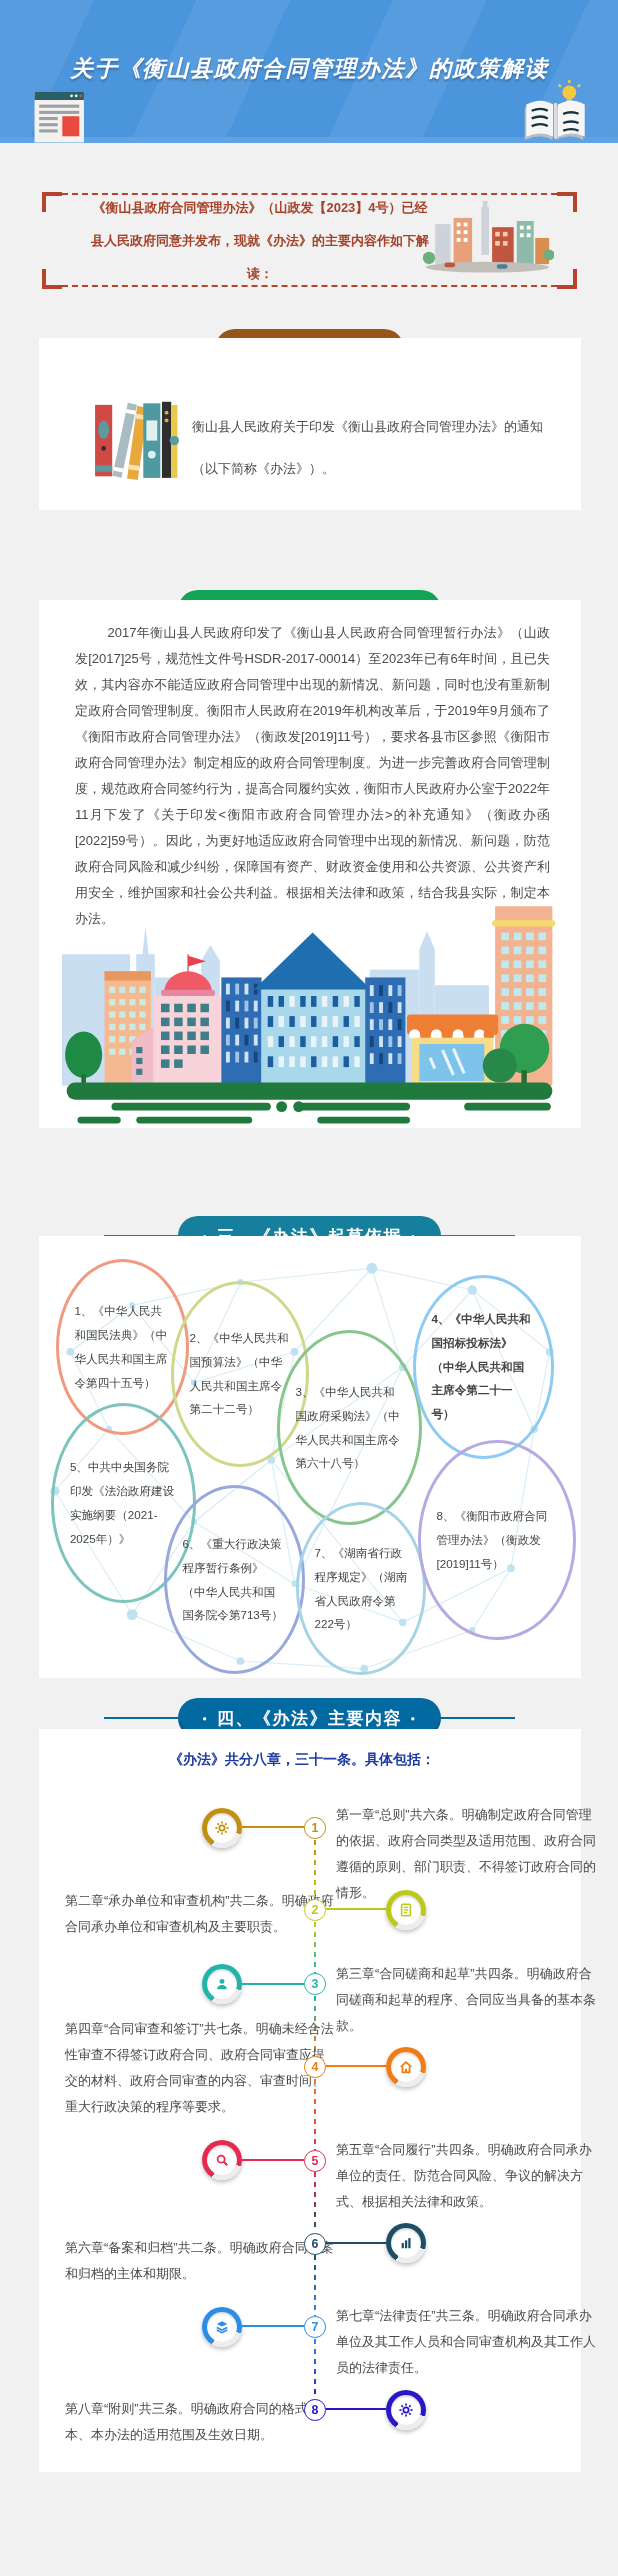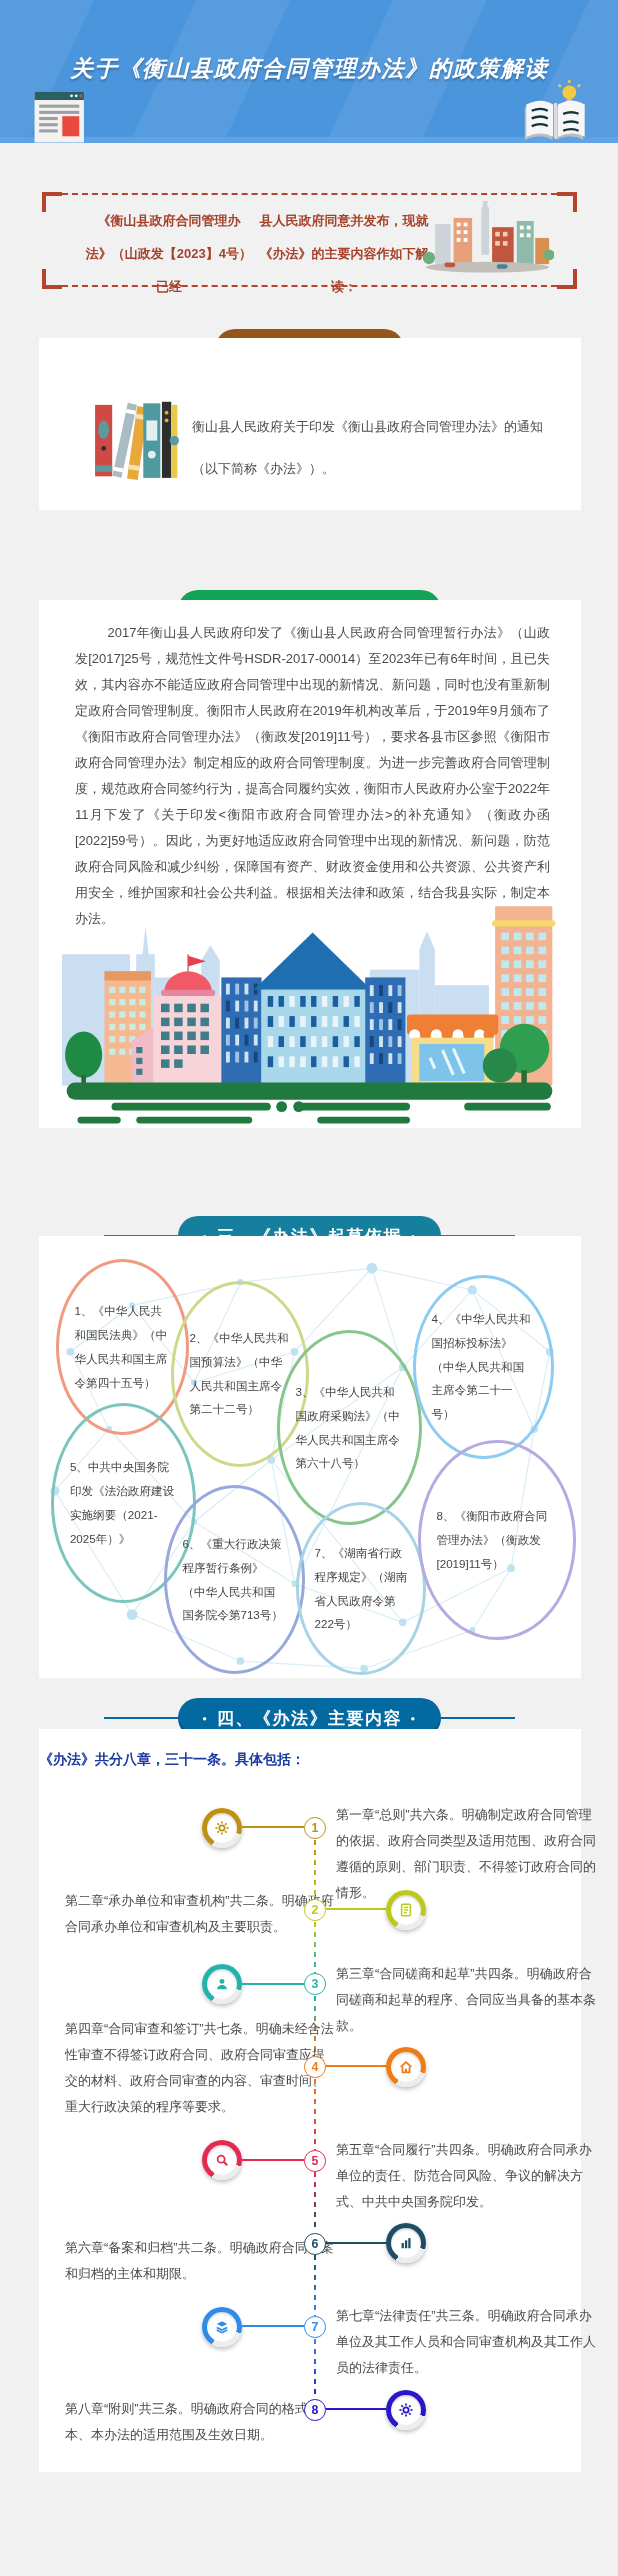--- a/index.html
+++ b/index.html
@@ -20,21 +20,21 @@
   
   .notice { position:absolute; left:42px; top:193px; width:535px; height:94px; }
   .notice .dash { position:absolute; left:20px; right:20px; border-top:2.3px dashed #b5442c; }
   .notice .dash.t { top:0; } .notice .dash.b { bottom:0; }
   .corner { position:absolute; width:20px; height:20px; }
   .corner.tl { left:0; top:-1.5px; border-left:4.6px solid #b5442c; border-top:4.6px solid #b5442c; }
   .corner.tr { right:0; top:-1.5px; border-right:4.6px solid #b5442c; border-top:4.6px solid #b5442c; }
   .corner.bl { left:0; bottom:-1.5px; border-left:4.6px solid #b5442c; border-bottom:4.6px solid #b5442c; }
   .corner.br { right:0; bottom:-1.5px; border-right:4.6px solid #b5442c; border-bottom:4.6px solid #b5442c; }
   .notice-text { position:absolute; left:43px; top:10.8px; width:350px; height:73px;
-    display:flex; justify-content:center; text-align:center;
+    display:flex; flex-direction:column; justify-content:center; text-align:center;
     color:#a6422a; font-weight:bold; font-size:13px; line-height:2.55; }
   .notice-city { position:absolute; right:23px; top:7.7px; }
 
   
   .pill { position:absolute; left:0; width:619px; display:flex; align-items:center; justify-content:center; }
   .pill-line { width:74px; height:2.3px; }
   .pill-body { display:flex; align-items:center; border-radius:25px; padding:8.5px 15.5px;
     color:#fff; font-size:17px; font-weight:bold; letter-spacing:1.5px;
     box-shadow:inset 0 -4.6px 0 rgba(0,0,0,0.12); }
   .pill-body::before, .pill-body::after { content:"●"; font-size:7.7px; margin:0 8.5px; color:#fff; }
@@ -64,21 +64,21 @@
   .b-circle { position:absolute; border-radius:50%; border:3.9px solid; background:transparent;
     display:flex; align-items:center; justify-content:center; }
   .b-text { font-size:11.6px; line-height:2.05; color:#454545; padding:0 15.5px; }
   .bc1 { border-color:#f09a80; } .bc2 { border-color:#cdd98a; }
   .bc3 { border-color:#87c58c; } .bc4 { border-color:#8ecbf2; }
   .bc5 { border-color:#7cc4bd; } .bc6 { border-color:#97a8dd; }
   .bc7 { border-color:#a6d4e4; } .bc8 { border-color:#b4abe2; }
 
   
   .card4 { top:1729px; height:743px; }
-  .intro { position:absolute; left:0; right:16px; top:21.7px; 
+  .intro { position:absolute; left:0; right:16px; top:21.7px; text-align:center;
     color:#1d3aa2; font-weight:bold; font-size:14px; }
   .timeline { position:relative; position:absolute; left:0; top:51px; width:542px; height:684px;
     --c1:#bf9012; --c2:#bcc918; --c3:#22b3ab; --c4:#f07c16;
     --c5:#e52a52; --c6:#1d4e66; --c7:#2d8ce8; --c8:#2a17c8; }
   .tl-c1{--c:#bf9012;} .tl-c2{--c:#bcc918;} .tl-c3{--c:#22b3ab;} .tl-c4{--c:#f07c16;}
   .tl-c5{--c:#e52a52;} .tl-c6{--c:#1d4e66;} .tl-c7{--c:#2d8ce8;} .tl-c8{--c:#2a17c8;}
   .tl-icon { position:absolute; width:40px; height:40px; border-radius:50%;
     background:conic-gradient(from 210deg, var(--c) 0 72%, #ededed 72% 100%);
     box-shadow:0 2.3px 4.6px rgba(0,0,0,0.25); }
   .tl-icon-inner { position:absolute; left:4.6px; top:4.6px; right:4.6px; bottom:4.6px; background:#fff;
@@ -514,21 +514,21 @@
       </svg>
       <div class="b-circle bc1" style="left:17px;top:0;width:133px;height:176px;">
           <span class="b-text">1、《中华人民共和国民法典》（中华人民共和国主席令第四十五号）</span>
         </div>
       <div class="b-circle bc2" style="left:132px;top:21.7px;width:138px;height:186px;">
           <span class="b-text">2、《中华人民共和国预算法》（中华人民共和国主席令第二十二号）</span>
         </div>
       <div class="b-circle bc3" style="left:238px;top:71px;width:145px;height:195px;">
           <span class="b-text">3、《中华人民共和国政府采购法》（中华人民共和国主席令第六十八号）</span>
         </div>
-      <div class="b-circle bc4" style="left:374px;top:15.5px;width:141px;height:184px;">
+      <div class="b-circle bc4" style="left:374px;top:15.5px;width:141px;height:184px;font-weight:bold;">
           <span class="b-text">4、《中华人民共和国招标投标法》（中华人民共和国主席令第二十一号）</span>
         </div>
       <div class="b-circle bc5" style="left:12.4px;top:144px;width:145px;height:200px;">
           <span class="b-text">5、中共中央国务院印发《法治政府建设实施纲要（2021-2025年）》</span>
         </div>
       <div class="b-circle bc6" style="left:125px;top:226px;width:141px;height:189px;">
           <span class="b-text">6、《重大行政决策程序暂行条例》（中华人民共和国国务院令第713号）</span>
         </div>
       <div class="b-circle bc7" style="left:257px;top:243px;width:130px;height:173px;">
           <span class="b-text">7、《湖南省行政程序规定》（湖南省人民政府令第222号）</span>
@@ -621,21 +621,21 @@
       <div class="tl-icon tl-c5" style="left:163px;top:360px;">
         <span class="tl-icon-inner">
             <svg width="14" height="14" viewBox="0 0 16 16">
               <circle cx="7" cy="7" r="4" fill="none" stroke="currentColor" stroke-width="2"></circle>
               <line x1="10" y1="10" x2="14" y2="14" stroke="currentColor" stroke-width="2.2"></line>
             </svg>
           </span>
       </div>
       <div class="tl-hline tl-c5" style="left:203px;top:379px;width:62px;"></div>
       <div class="tl-num tl-c5" style="left:265px;top:370px;">5</div>
-      <div class="tl-text r" style="top:357px;">第五章“合同履行”共四条。明确政府合同承办单位的责任、防范合同风险、争议的解决方式、中共中央国务院印发。</div>
+      <div class="tl-text r" style="top:357px;">第五章“合同履行”共四条。明确政府合同承办单位的责任、防范合同风险、争议的解决方式、根据相关法律和政策。</div>
 
       <div class="tl-text l" style="top:455px;">第六章“备案和归档”共二条。明确政府合同备案和归档的主体和期限。</div>
       <div class="tl-num tl-c6" style="left:265px;top:453px;">6</div>
       <div class="tl-hline tl-c6" style="left:287px;top:462px;width:60px;"></div>
       <div class="tl-icon tl-c6" style="left:347px;top:443px;">
         <span class="tl-icon-inner">
             <svg width="14" height="14" viewBox="0 0 16 16">
               <g fill="currentColor">
                 <rect x="3" y="8" width="2.6" height="6"></rect>
                 <rect x="6.8" y="5" width="2.6" height="9"></rect>

